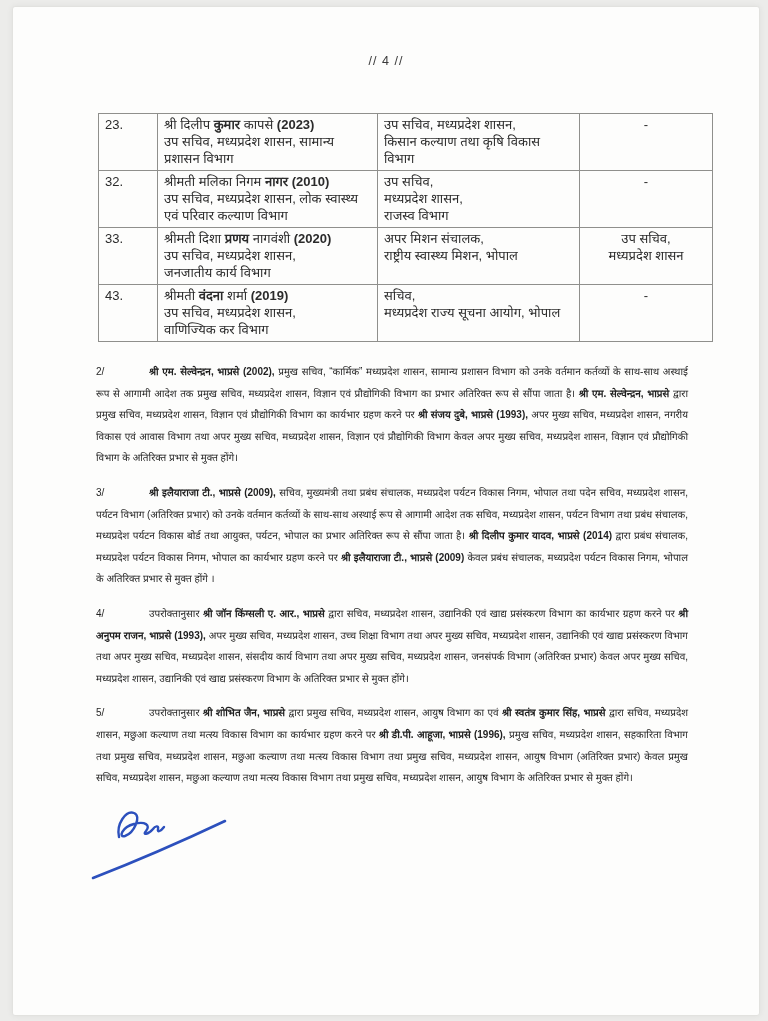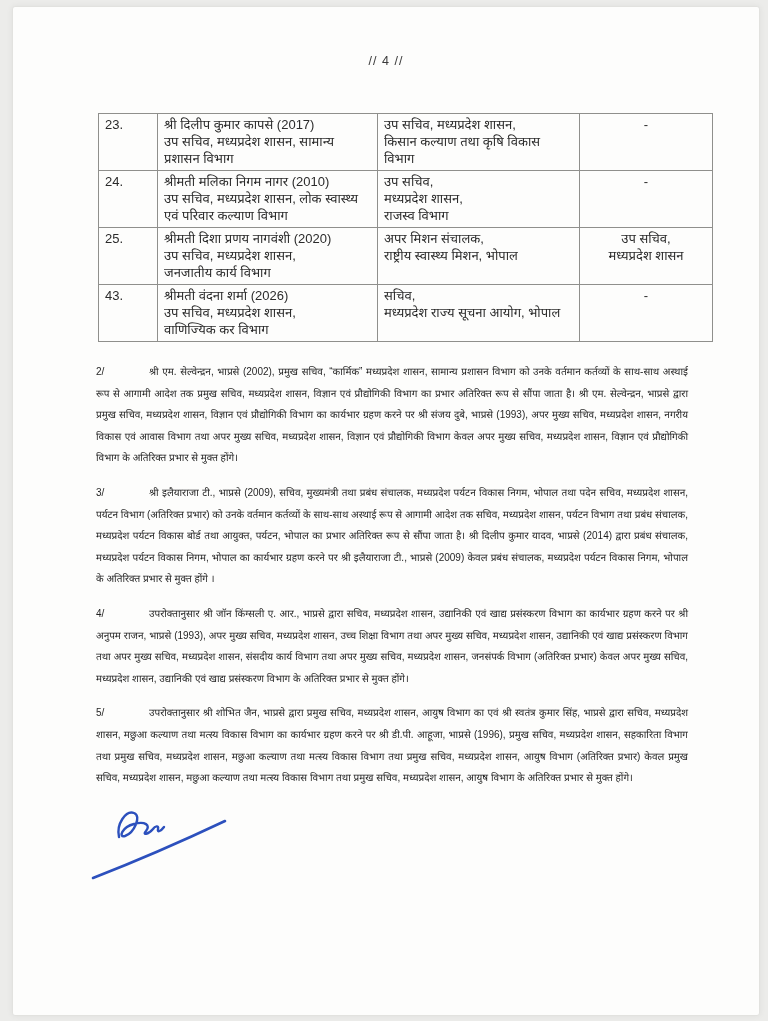--- a/index.html
+++ b/index.html
@@ -50,73 +50,73 @@
     line-height: 21.6px;
     text-align: justify;
     color: #1f1f1f;
   }
   .para { margin-bottom: 13px; }
   .pnum {
     display: inline-block;
     width: 53px;
     font-weight: 400;
   }
-  .b { font-weight: 400; }
+  .b { font-weight: 700; }
   .sig {
     margin: 2px 0 0 72px;
   }
 </style>
 </head>
 <body>
 
 <div class="paper">
 
   <div class="page-num">// 4 //</div>
 
   <table class="officers">
     <tbody>
         <tr>
           <td class="c-sno">23.</td>
-          <td class="c-off"><span>श्री दिलीप </span><span class="b">कुमार</span><span> कापसे </span><span class="b">(2017)</span><span></span><br><span>उप सचिव, मध्यप्रदेश शासन, सामान्य प्रशासन विभाग</span></td>
+          <td class="c-off"><span>श्री दिलीप </span><span class="b">कुमार</span><span> कापसे </span><span class="b">(2023)</span><span></span><br><span>उप सचिव, मध्यप्रदेश शासन, सामान्य प्रशासन विभाग</span></td>
           <td class="c-new">
             <div>उप सचिव, मध्यप्रदेश शासन,</div>
             <div>किसान कल्याण तथा कृषि विकास</div>
             <div>विभाग</div>
           </td>
           <td class="c-rem">
             <div>-</div>
           </td>
         </tr>
         <tr>
-          <td class="c-sno">24.</td>
+          <td class="c-sno">32.</td>
           <td class="c-off"><span>श्रीमती मलिका निगम </span><span class="b">नागर (2010)</span><span></span><br><span>उप सचिव, मध्यप्रदेश शासन, लोक स्वास्थ्य एवं परिवार कल्याण विभाग</span></td>
           <td class="c-new">
             <div>उप सचिव,</div>
             <div>मध्यप्रदेश शासन,</div>
             <div>राजस्व विभाग</div>
           </td>
           <td class="c-rem">
             <div>-</div>
           </td>
         </tr>
         <tr>
-          <td class="c-sno">25.</td>
+          <td class="c-sno">33.</td>
           <td class="c-off"><span>श्रीमती दिशा </span><span class="b">प्रणय</span><span> नागवंशी </span><span class="b">(2020)</span><span></span><br><span>उप सचिव, मध्यप्रदेश शासन,</span><br><span>जनजातीय कार्य विभाग</span></td>
           <td class="c-new">
             <div>अपर मिशन संचालक,</div>
             <div>राष्ट्रीय स्वास्थ्य मिशन, भोपाल</div>
           </td>
           <td class="c-rem">
             <div>उप सचिव,</div>
             <div>मध्यप्रदेश शासन</div>
           </td>
         </tr>
         <tr>
           <td class="c-sno">43.</td>
-          <td class="c-off"><span>श्रीमती </span><span class="b">वंदना</span><span> शर्मा </span><span class="b">(2026)</span><span></span><br><span>उप सचिव, मध्यप्रदेश शासन,</span><br><span>वाणिज्यिक कर विभाग</span></td>
+          <td class="c-off"><span>श्रीमती </span><span class="b">वंदना</span><span> शर्मा </span><span class="b">(2019)</span><span></span><br><span>उप सचिव, मध्यप्रदेश शासन,</span><br><span>वाणिज्यिक कर विभाग</span></td>
           <td class="c-new">
             <div>सचिव,</div>
             <div>मध्यप्रदेश राज्य सूचना आयोग, भोपाल</div>
           </td>
           <td class="c-rem">
             <div>-</div>
           </td>
         </tr>
       </tbody>
   </table>

